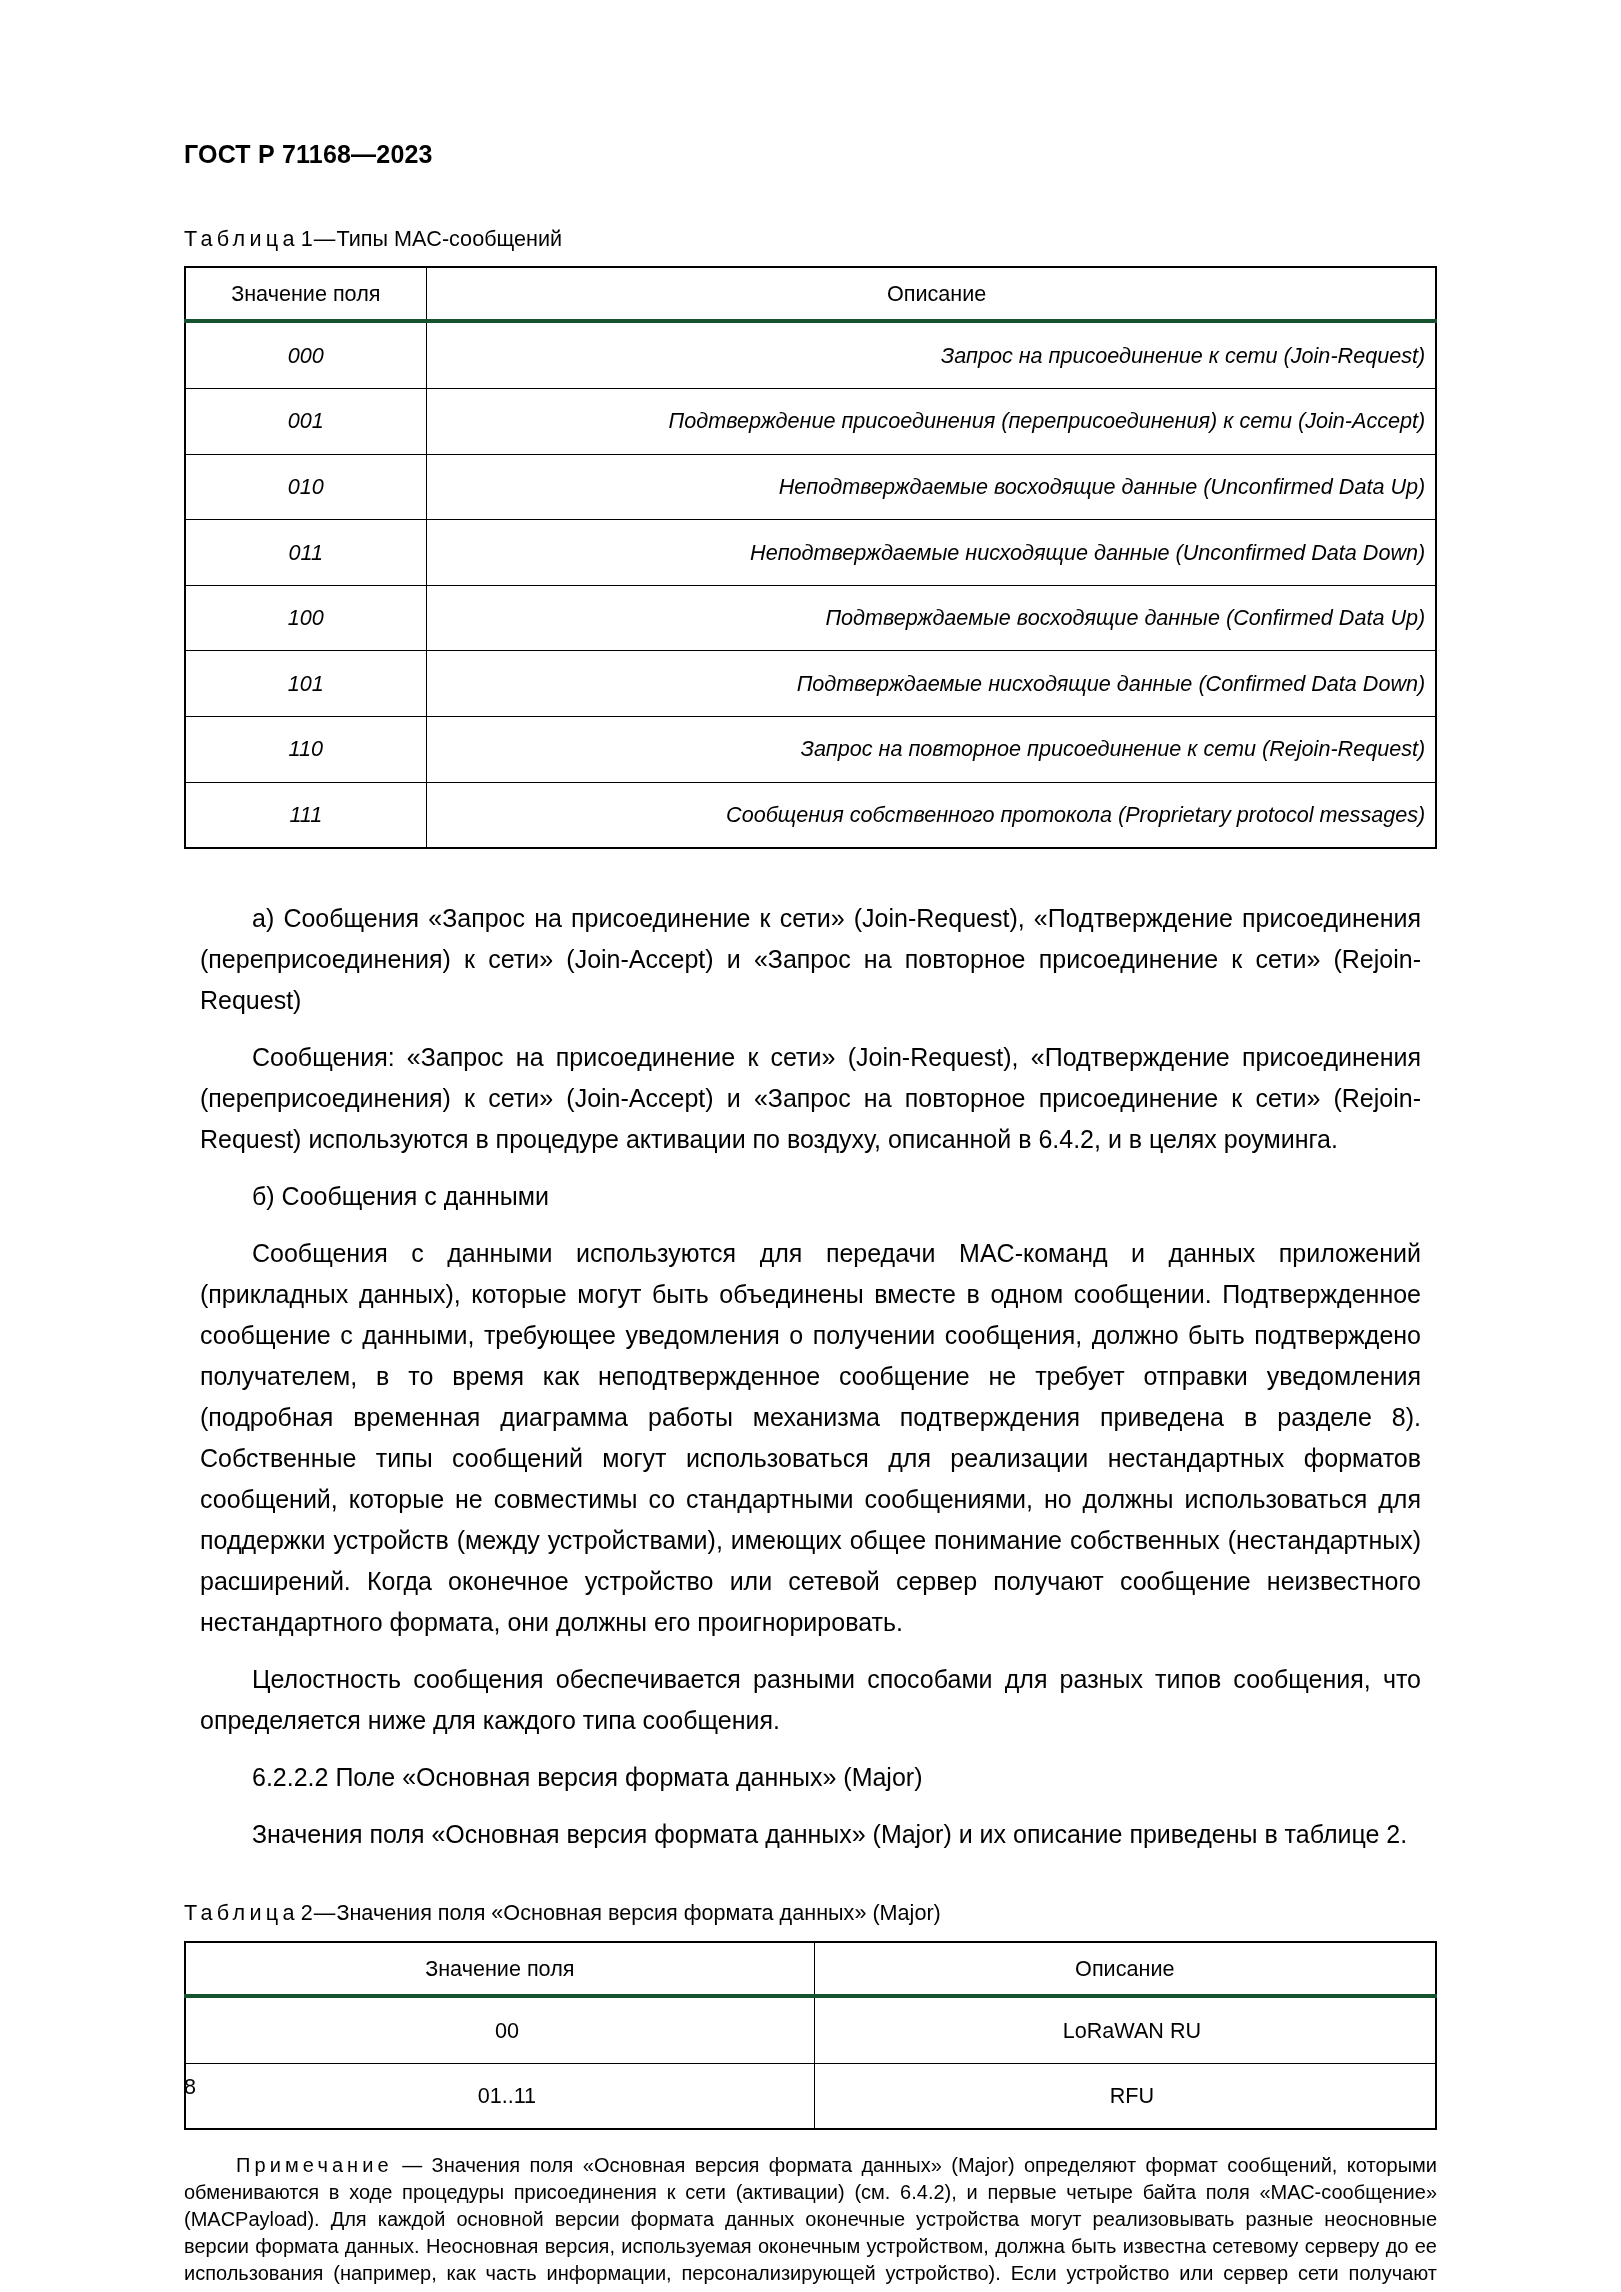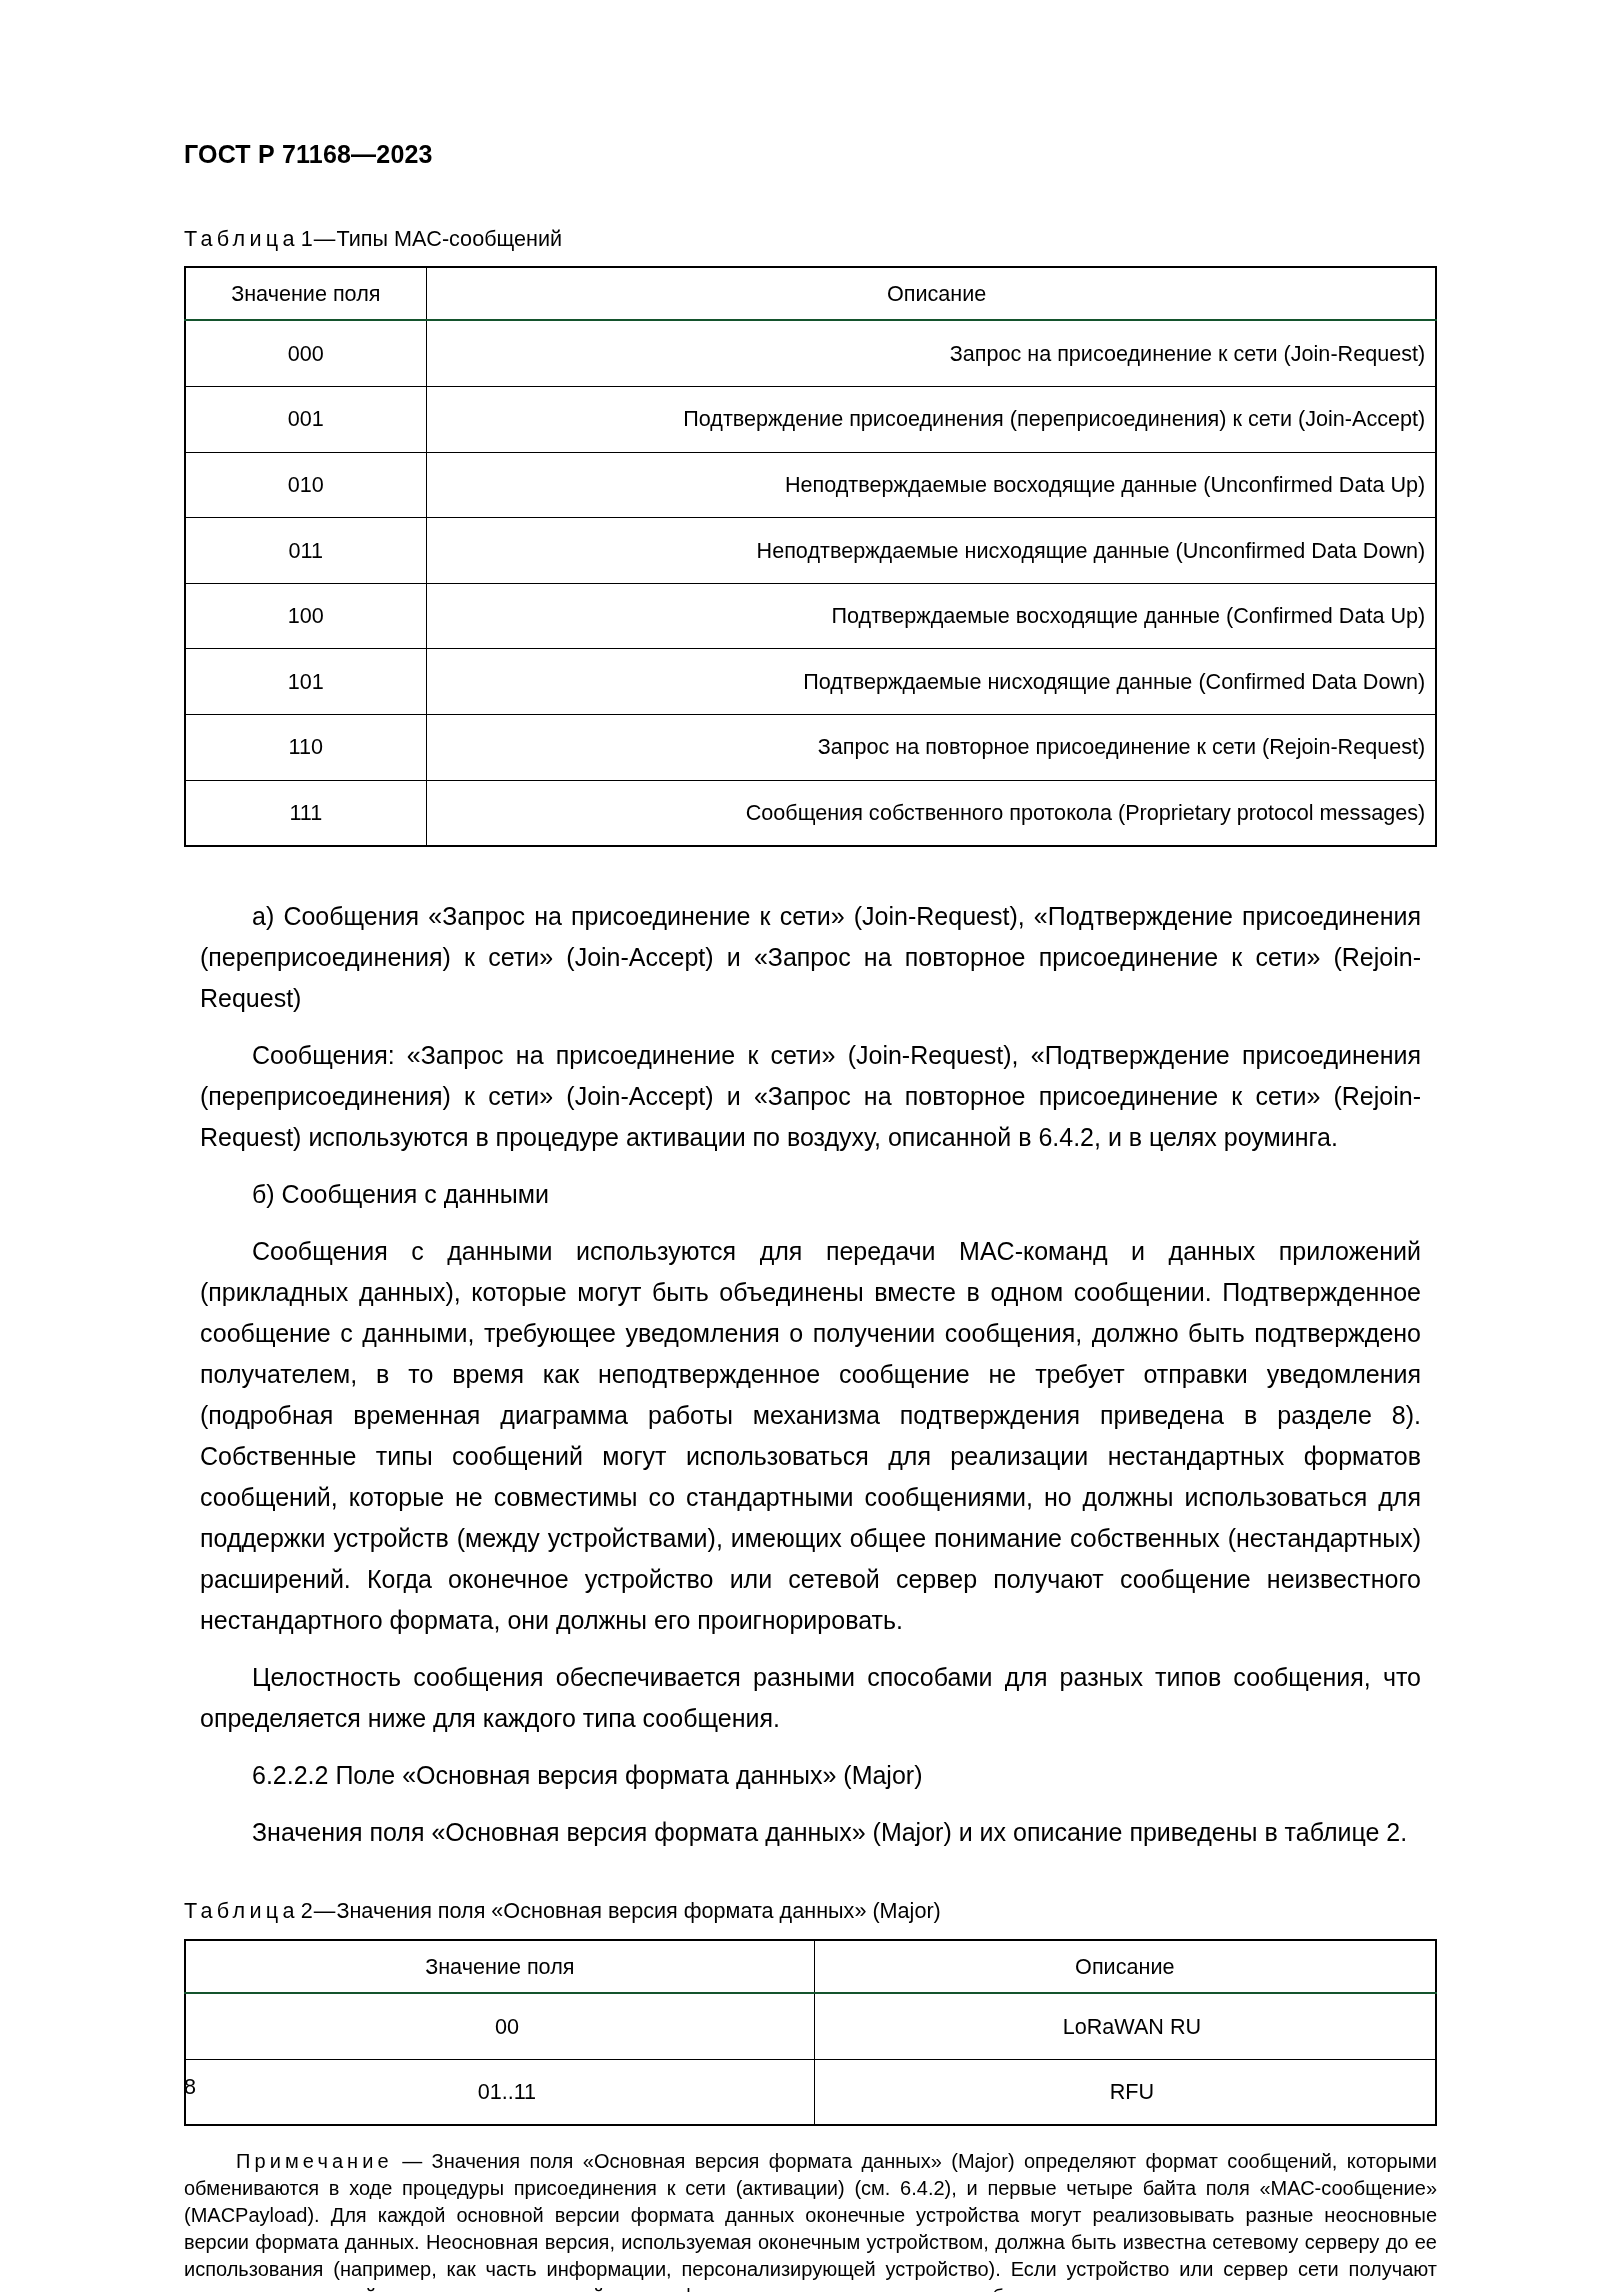--- a/index.html
+++ b/index.html
@@ -64,36 +64,37 @@
   table.gost td {
     border: 1px solid #000;
     font-weight: normal;
     font-size: 21.6px;
     line-height: 1.2;
     padding: 10.8px 9.8px;
     vertical-align: middle;
   }
   table.gost thead th {
     text-align: center;
-    border-bottom: 2px solid #14532d;
+    border-bottom: 4px solid #14532d;
     padding: 12.7px 9.8px;
   }
   table.gost .c-val {
     width: 220px;
     text-align: center;
   }
   table.gost .c-desc {
     text-align: right;
     padding-left: 21.6px;
   }
   table.gost .c-desc-center {
     text-align: center;
   }
   table.t1 tbody td {
     height: 43px;
+    font-style: italic;
   }
   table.t2 .c-val2 {
     width: 608px;
     text-align: center;
   }
   table.t2 tbody td {
     height: 43px;
     padding-left: 24px;
   }
 

